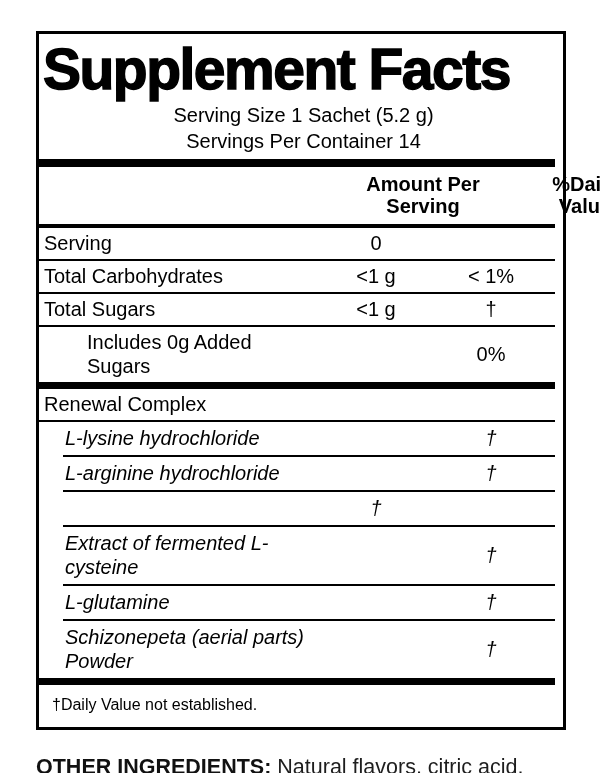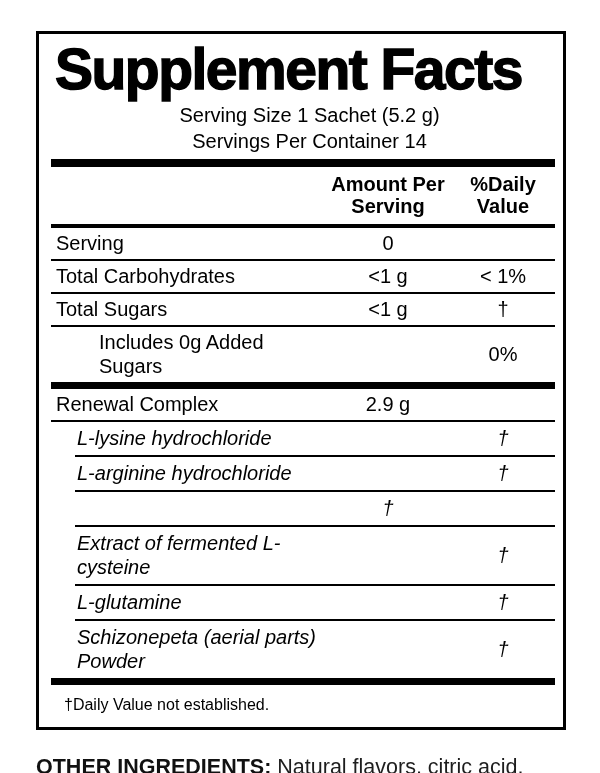--- a/index.html
+++ b/index.html
@@ -11,21 +11,21 @@
     position: relative;
     overflow: hidden;
   }
   .page { position: absolute; left: 36px; top: 31px; width: 530px; }
 
   
   .sf-box {
     width: 530px;
     border: 3px solid #000;
     background: #fff;
-    padding: 6px 8px 0 12px;
+    padding: 6px 8px 0 0;
   }
   .sf-title {
     font-size: 57px;
     font-weight: bold;
     letter-spacing: -1.5px;
     line-height: 1.04;
     -webkit-text-stroke: 1.4px #000;
     white-space: nowrap;
     padding-left: 4px;
   }
@@ -42,21 +42,21 @@
   .bar-7 { height: 7px; }
   .bar-4 { height: 4px; }
   .hr { height: 2px; background: #000; }
   .hr.inset { margin-left: 24px; }
 
   .grid-row {
     display: grid;
     grid-template-columns: 278px 118px 112px;
     align-items: center;
   }
-  .head-row { padding: 6px 0 7px 0; }
+  .head-row { padding: 6px 0 7px 0; gap: 47px; }
   .head-cell {
     font-weight: bold;
     font-size: 20px;
     line-height: 22px;
     text-align: center;
     white-space: pre-line;
   }
   .row { font-size: 20px; line-height: 24px; padding: 3px 0 4px 0; }
   .row .name { padding-left: 5px; }
   .row.sub { padding: 4px 0 5px 0; font-style: italic; }
@@ -131,21 +131,20 @@
     <div class="grid-row row indent2">
       <div class="name">Includes 0g Added Sugars</div>
       <div class="amt"></div>
       <div class="dv">0%</div>
     </div>
 
     <div class="bar bar-7"></div>
 
     <div class="grid-row row bold">
       <div class="name">Renewal Complex</div>
-      <div class="amt">2.9 g</div>
       <div class="dv"></div>
     </div>
     <div class="hr"></div>
 
     <div class="grid-row row sub">
       <div class="name">L-lysine hydrochloride</div>
       <div class="amt"></div>
       <div class="dv">†</div>
     </div>
     <div class="hr inset"></div>

